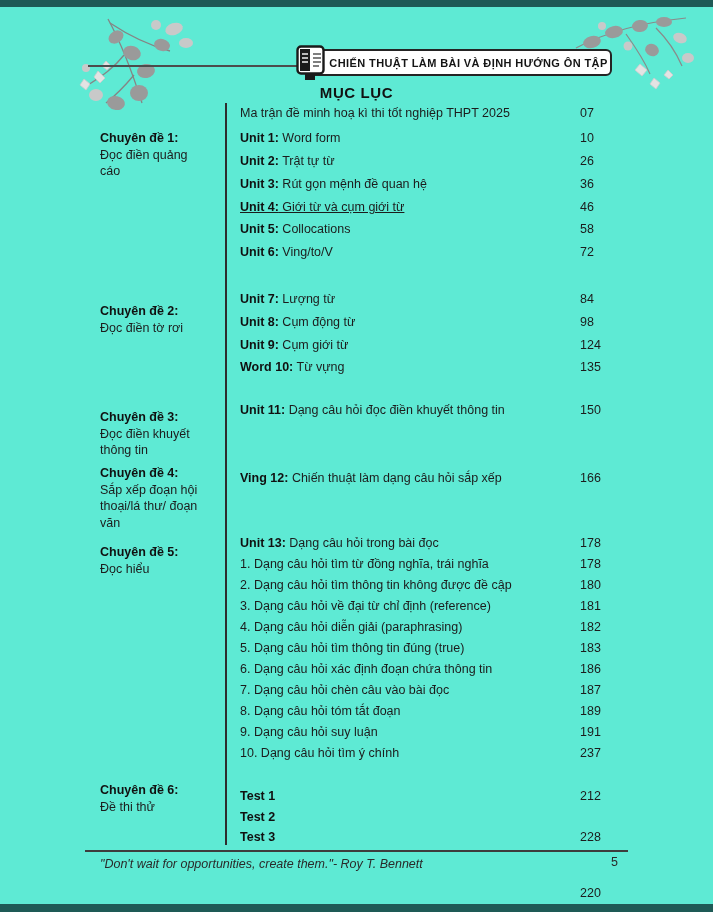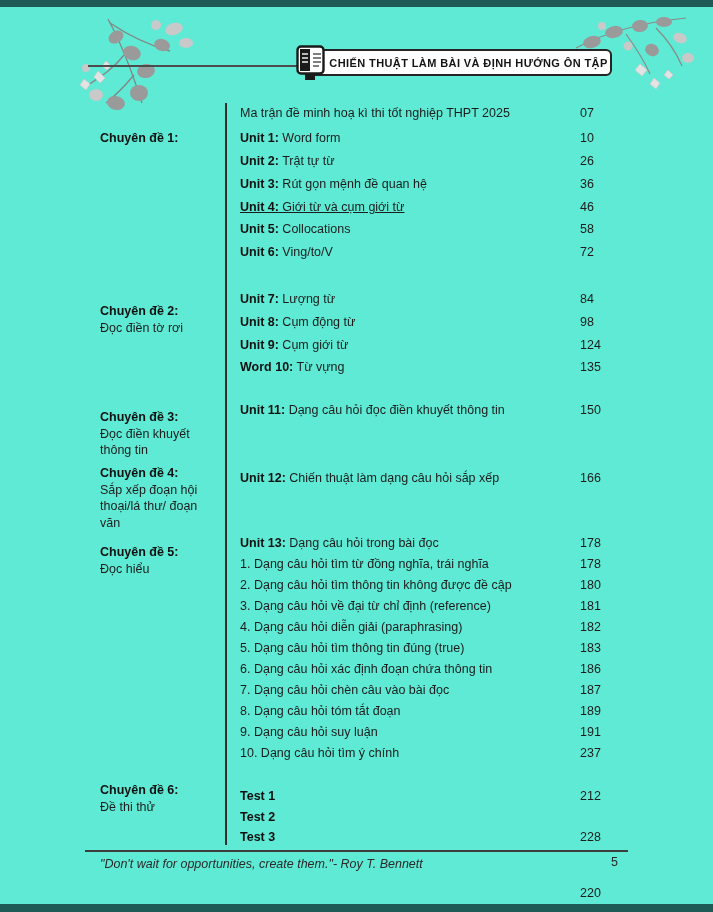--- a/index.html
+++ b/index.html
@@ -125,26 +125,28 @@
     </g>
     <g stroke="#3a3a3a" stroke-width="1.3">
       <line x1="18" y1="10" x2="26" y2="10"></line>
       <line x1="18" y1="14" x2="26" y2="14"></line>
       <line x1="18" y1="18" x2="26" y2="18"></line>
       <line x1="18" y1="22" x2="24" y2="22"></line>
     </g>
     <rect x="10" y="30" width="10" height="6" fill="#1a1a1a"></rect>
   </svg>
 
+  <div id="toc-title">MỤC LỤC</div>
 
   <div id="divider"></div>
 
   <div id="sections">
       <div class="section" style="top: 130px;">
         <div class="sec-label">Chuyên đề 1:</div>
+        <div class="sec-desc">Đọc điền quảng cáo</div>
       </div>
       <div class="section" style="top: 303px;">
         <div class="sec-label">Chuyên đề 2:</div>
         <div class="sec-desc">Đọc điền tờ rơi</div>
       </div>
       <div class="section" style="top: 401px; margin-top: 8px;">
         <div class="sec-label">Chuyên đề 3:</div>
         <div class="sec-desc">Đọc điền khuyết thông tin</div>
       </div>
       <div class="section" style="top: 465px;">
@@ -178,21 +180,21 @@
       <div class="entry" style="top: 292px;"><b>Unit 7:</b> Lượng từ</div>
       <div class="page-num" style="top: 292px;">84</div>
       <div class="entry" style="top: 315px;"><b>Unit 8:</b> Cụm động từ</div>
       <div class="page-num" style="top: 315px;">98</div>
       <div class="entry" style="top: 338px;"><b>Unit 9:</b> Cụm giới từ</div>
       <div class="page-num" style="top: 338px;">124</div>
       <div class="entry" style="top: 360px;"><b>Word 10:</b> Từ vựng</div>
       <div class="page-num" style="top: 360px;">135</div>
       <div class="entry" style="top: 403px;"><b>Unit 11:</b> Dạng câu hỏi đọc điền khuyết thông tin</div>
       <div class="page-num" style="top: 403px;">150</div>
-      <div class="entry" style="top: 471px;"><b>Unit 12:</b> Chiến thuật làm dạng câu hỏi sắp xếp</div>
+      <div class="entry" style="top: 471px;"><b>Ving 12:</b> Chiến thuật làm dạng câu hỏi sắp xếp</div>
       <div class="page-num" style="top: 471px;">166</div>
       <div class="entry" style="top: 536px;"><b>Unit 13:</b> Dạng câu hỏi trong bài đọc</div>
       <div class="page-num" style="top: 536px;">178</div>
       <div class="entry" style="top: 557px;">1. Dạng câu hỏi tìm từ đồng nghĩa, trái nghĩa</div>
       <div class="page-num" style="top: 557px;">178</div>
       <div class="entry" style="top: 578px;">2. Dạng câu hỏi tìm thông tin không được đề cập</div>
       <div class="page-num" style="top: 578px;">180</div>
       <div class="entry" style="top: 599px;">3. Dạng câu hỏi về đại từ chỉ định (reference)</div>
       <div class="page-num" style="top: 599px;">181</div>
       <div class="entry" style="top: 620px;">4. Dạng câu hỏi diễn giải (paraphrasing)</div>

